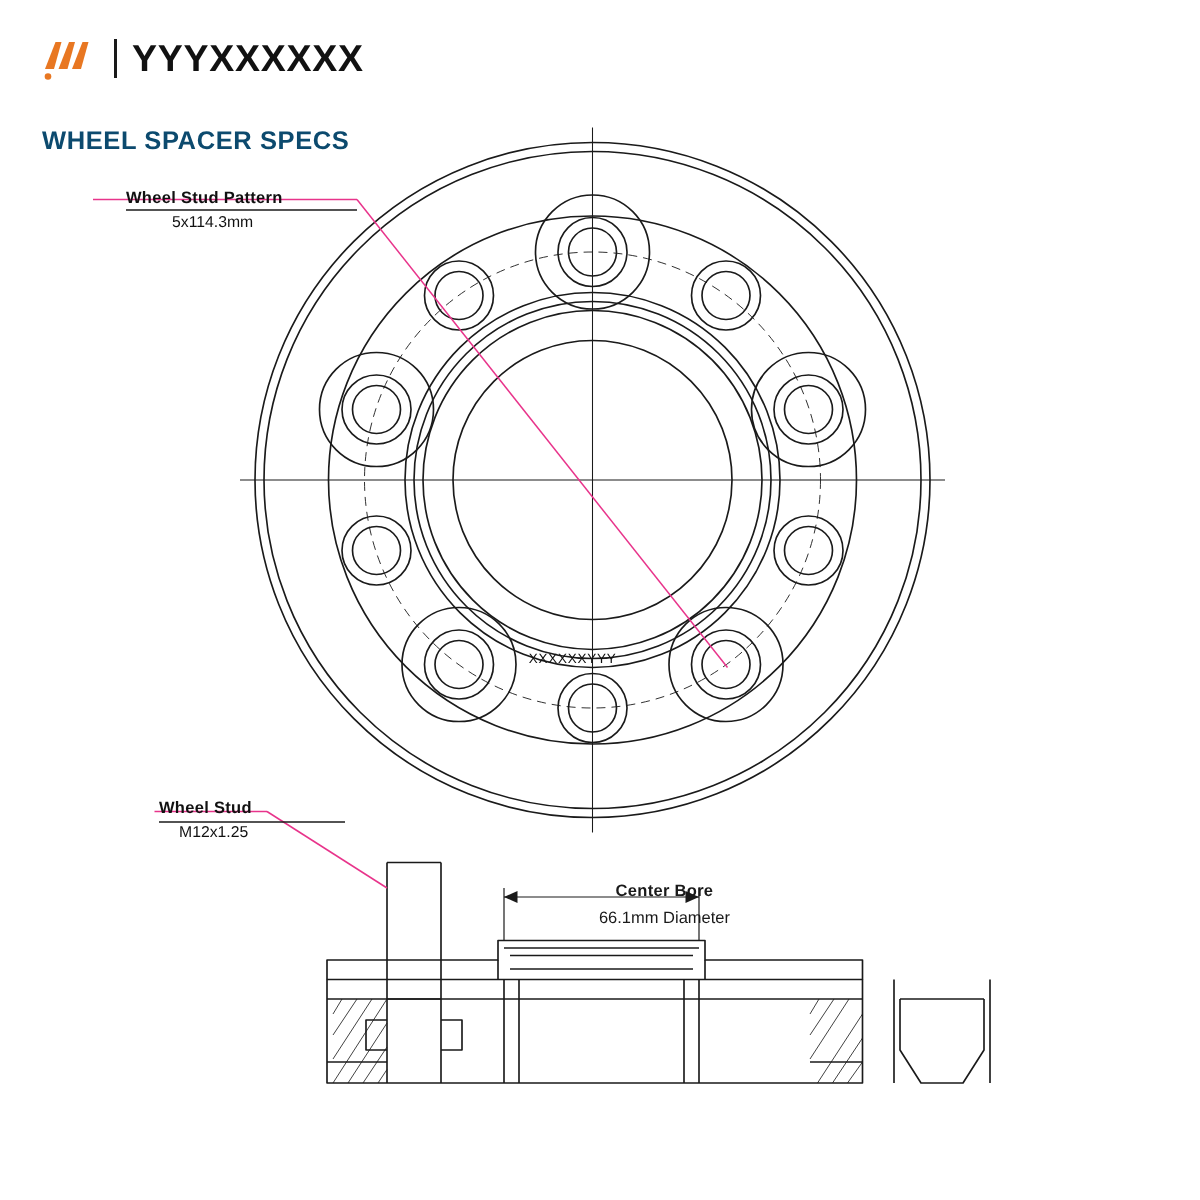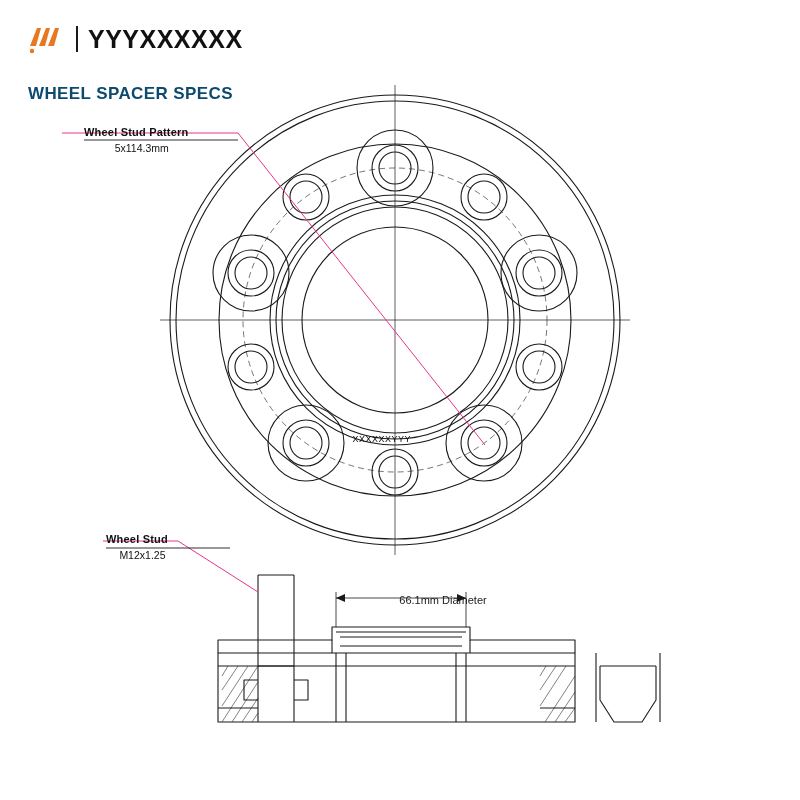--- a/index.html
+++ b/index.html
@@ -300,16 +300,17 @@
   <div class="title">Wheel Stud Pattern</div>
   <div class="value">5x114.3mm</div>
 </div>
 
 <div class="callout" id="callout-wheel-stud">
   <div class="title">Wheel Stud</div>
   <div class="value">M12x1.25</div>
 </div>
 
 <div id="callout-center-bore">
+  <div class="title">Center Bore</div>
   <div class="value">66.1mm Diameter</div>
 </div>
 
 <div id="engrave-text">YYYXXXXXX</div>
 
 </body></html>

